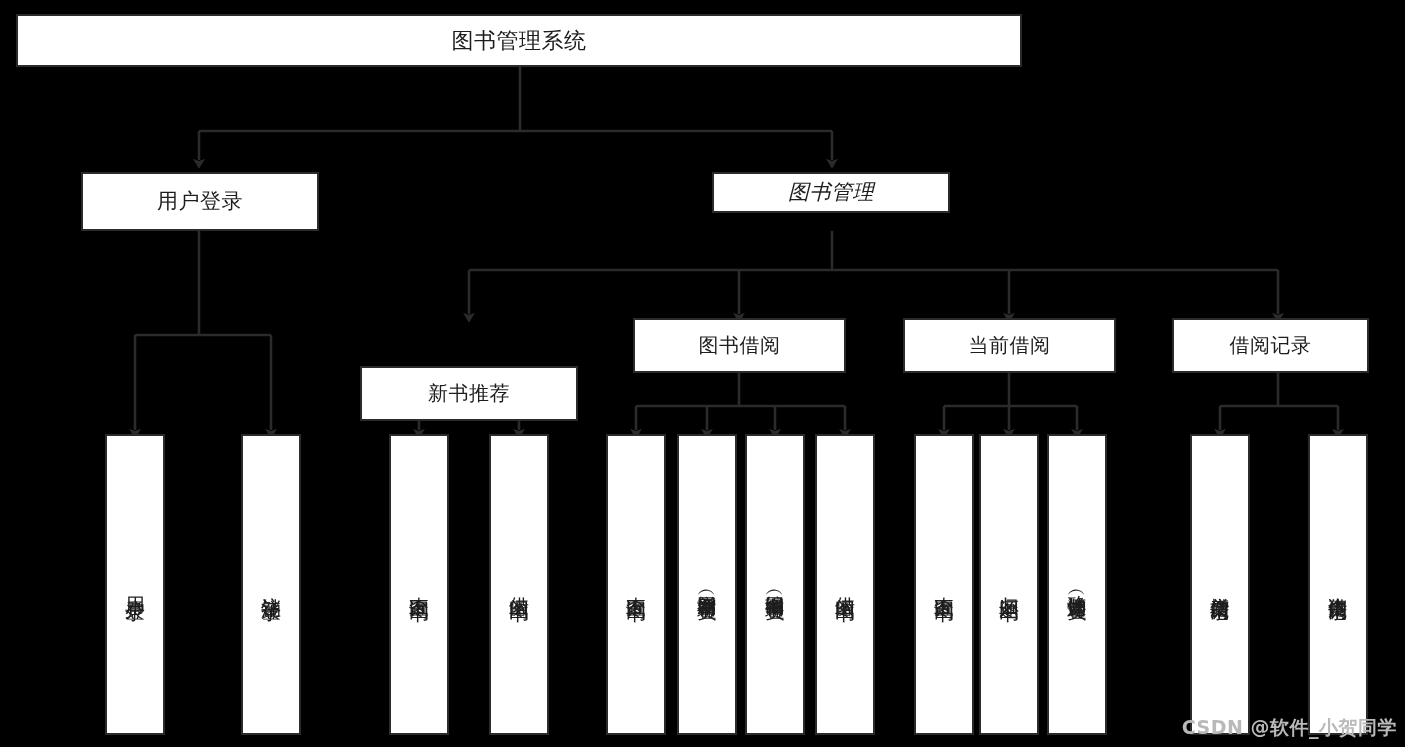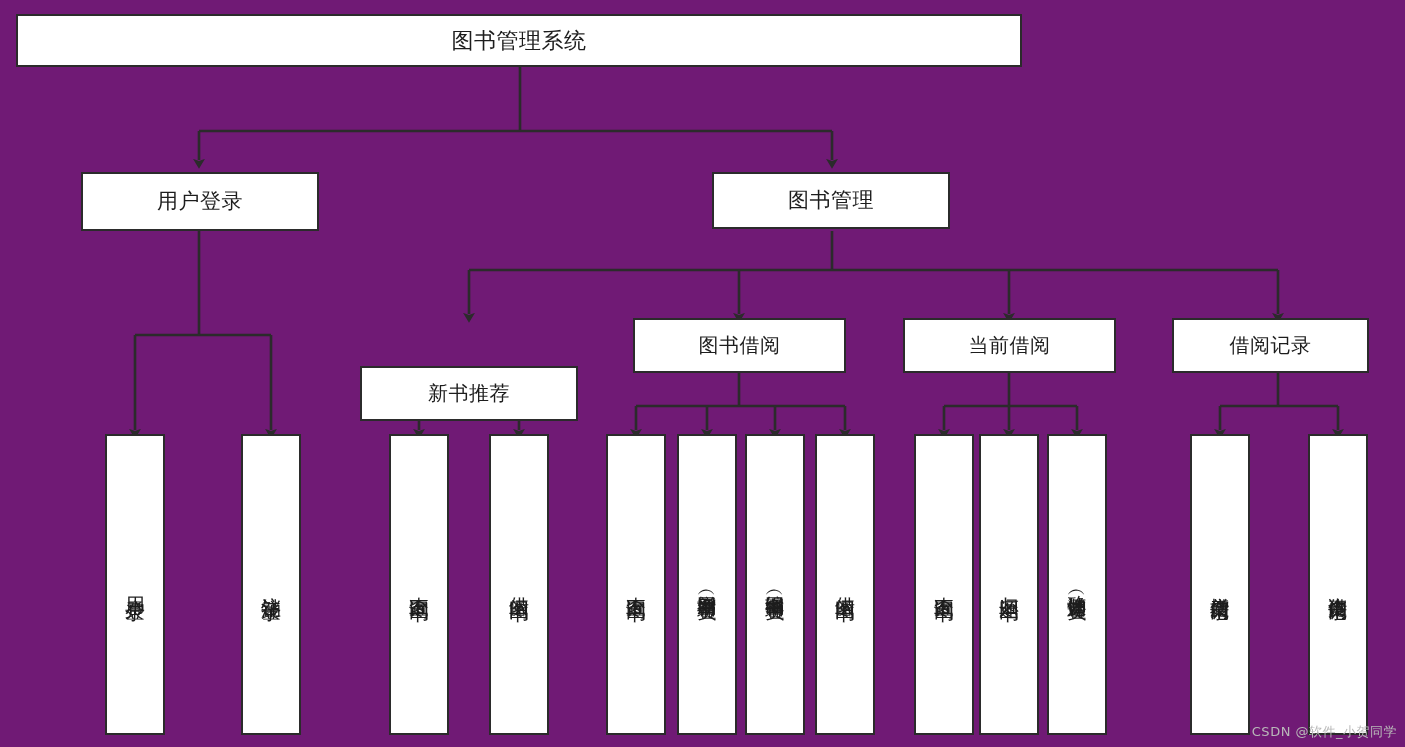--- a/index.html
+++ b/index.html
@@ -9,21 +9,21 @@
     background: #ffffff;
   }
   body {
     font-family: "DejaVu Sans", "Liberation Sans", sans-serif;
     color: #1a1a1a;
   }
   #canvas {
     position: relative;
     width: 1405px;
     height: 747px;
-    background: #701a75;
+    background: #000000;
     overflow: hidden;
   }
   
   #edges {
     position: absolute;
     left: 0;
     top: 0;
     width: 1405px;
     height: 747px;
     pointer-events: none;
@@ -67,25 +67,26 @@
   .node.leaf.tall .lbl {
     font-size: 19px;
     letter-spacing: 1px;
   }
 
   
   #watermark {
     position: absolute;
     right: 8px;
     bottom: 6px;
-    font-size: 13px;
+    font-size: 19px;
     color: #b9b9b9;
     letter-spacing: 0.5px;
     z-index: 5;
     white-space: nowrap;
+    font-weight: bold;
   }
 </style>
 </head>
 <body>
 
 <div id="canvas">
 
   <svg id="edges" viewBox="0 0 1405 747" xmlns="http://www.w3.org/2000/svg">
     <defs>
       <marker id="arrow" markerWidth="10" markerHeight="12" refX="1.2" refY="6" orient="auto" markerUnits="userSpaceOnUse">
@@ -137,21 +138,21 @@
   </svg>
 
   <div class="node root" style="left:16px; top:14px; width:1006px; height:53px;">
     <span class="lbl">图书管理系统</span>
   </div>
 
   <div class="node lvl1" style="left:81px; top:172px; width:238px; height:59px;">
     <span class="lbl">用户登录</span>
   </div>
 
-  <div class="node lvl1" style="left:712px; top:172px; width:238px; height:57px;">
+  <div class="node lvl1" style="left:712px; top:172px; width:238px; height:41px;font-style:italic;">
     <span class="lbl">图书管理</span>
   </div>
 
   <div class="node lvl2" style="left:360px; top:318px; width:218px; height:55px;margin-top:48px;">
     <span class="lbl">新书推荐</span>
   </div>
 
   <div class="node lvl2" style="left:633px; top:318px; width:213px; height:55px;">
     <span class="lbl">图书借阅</span>
   </div>

